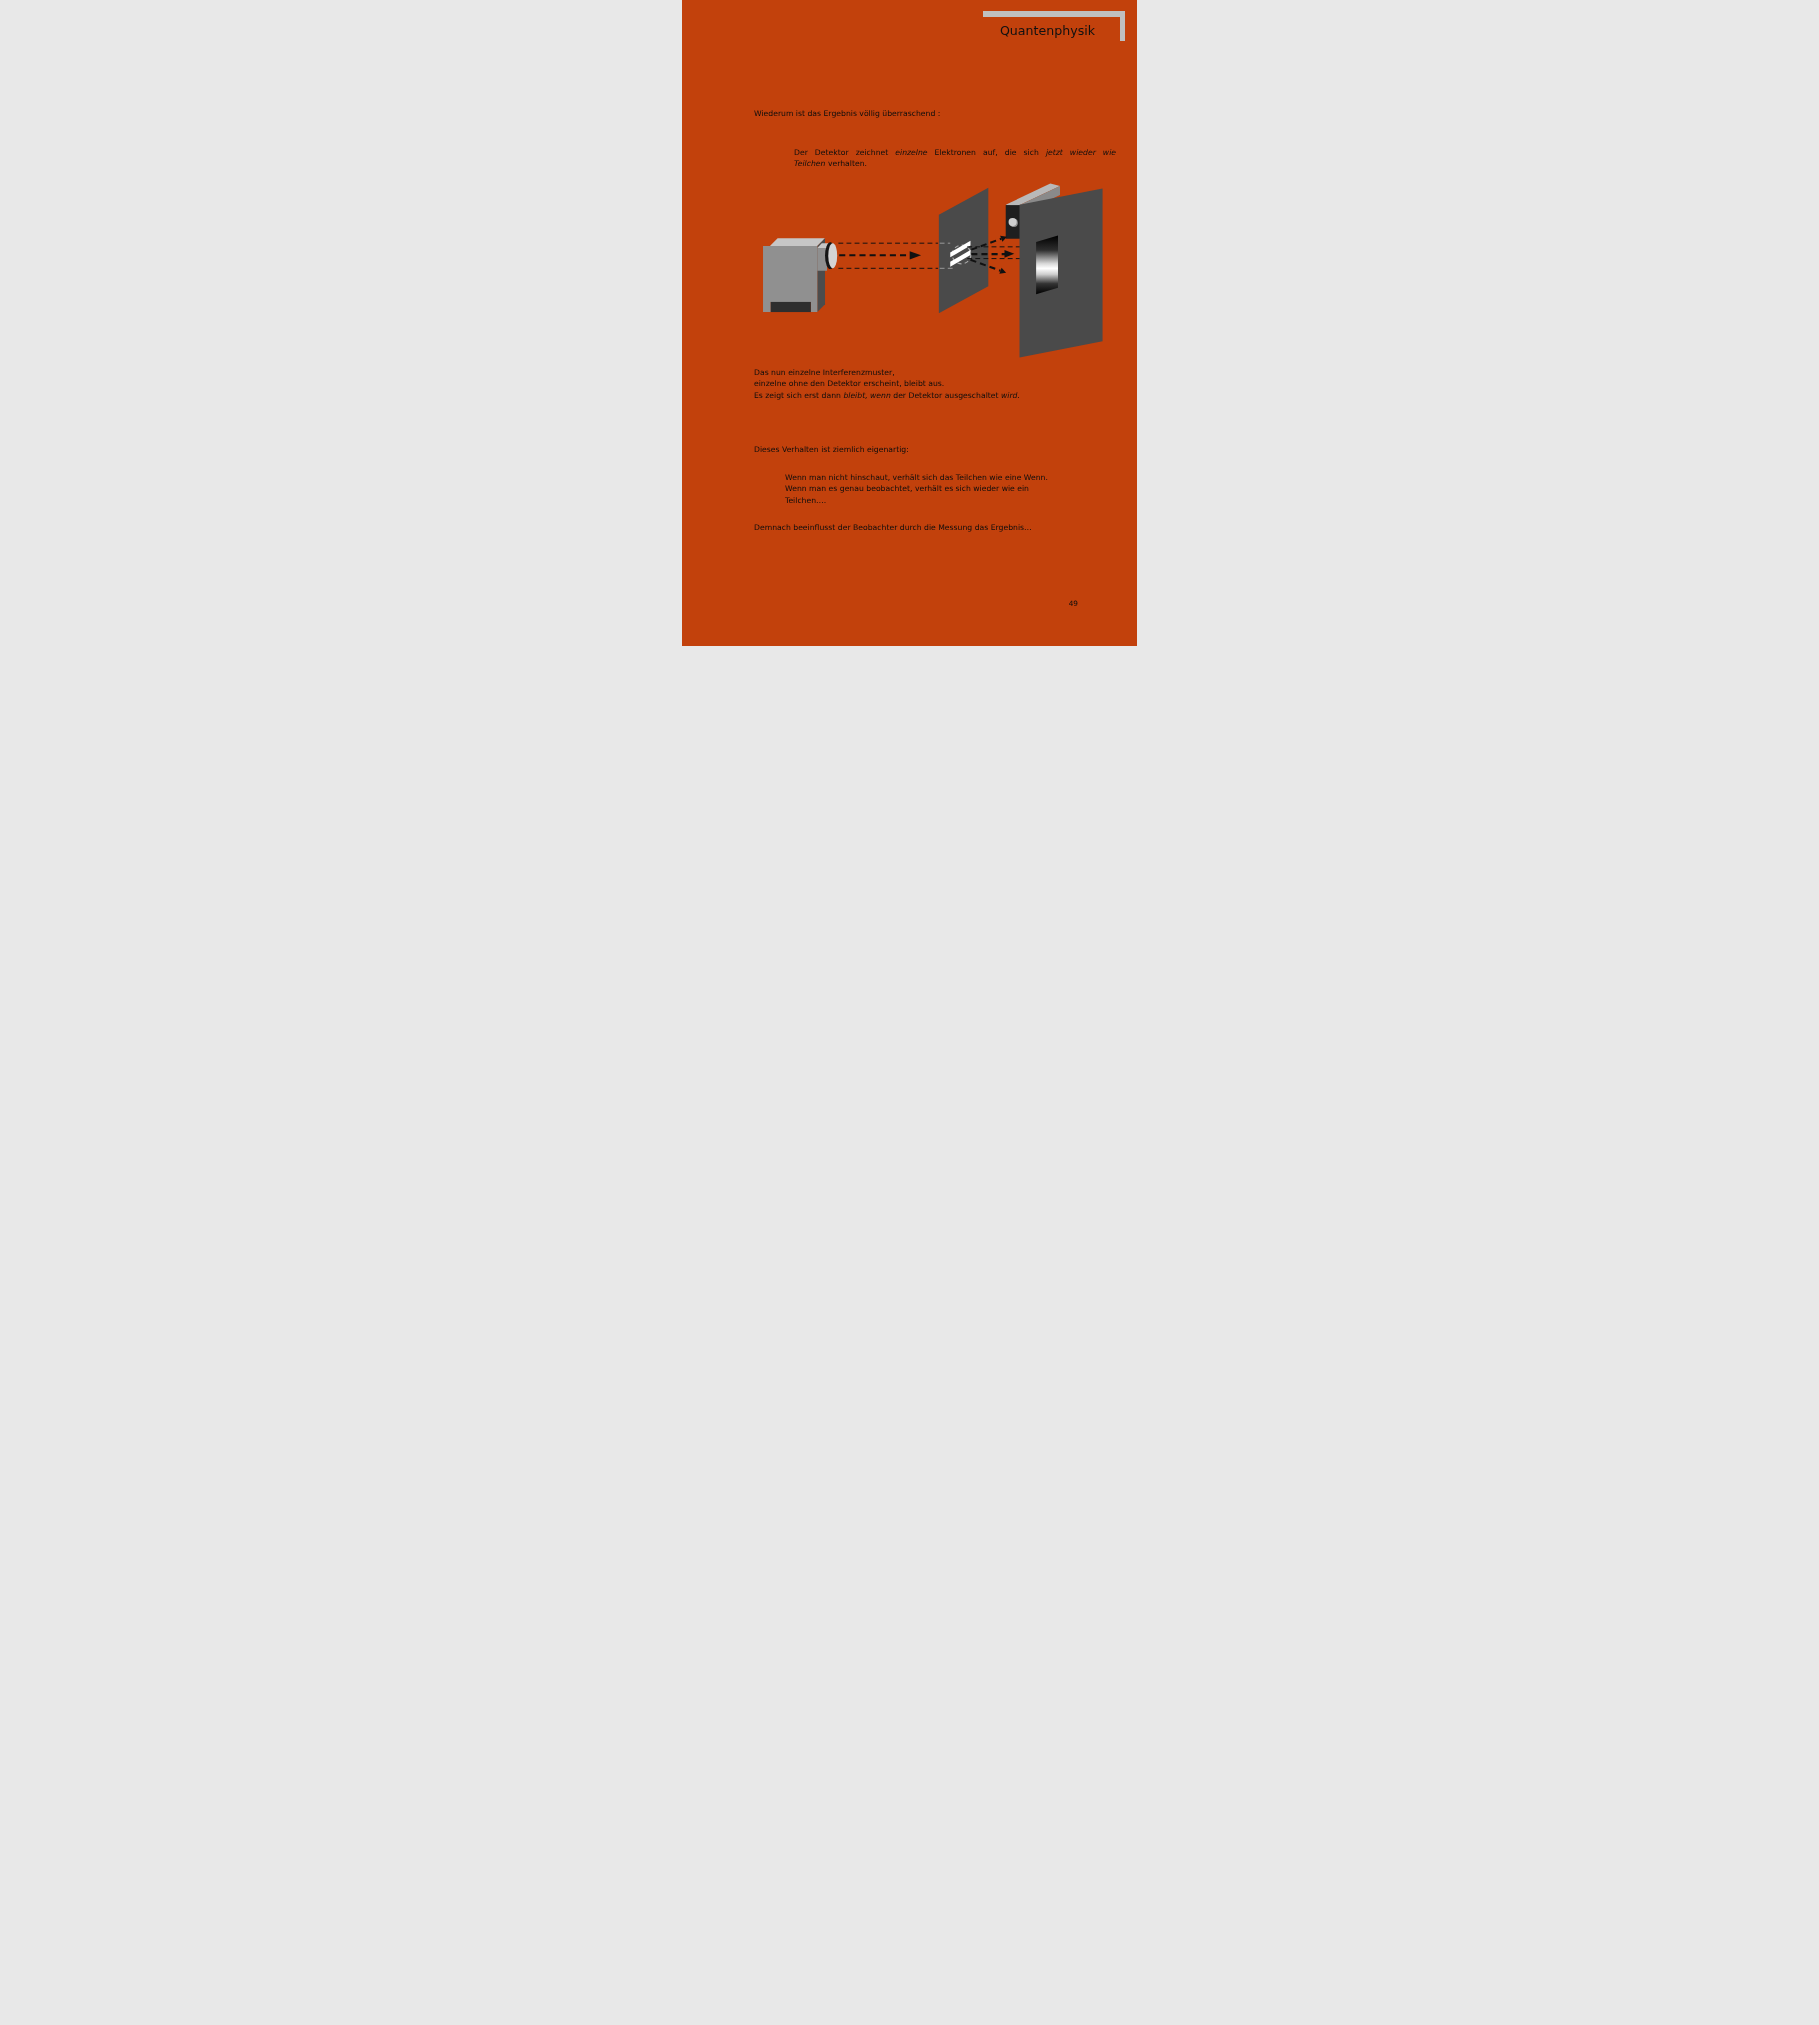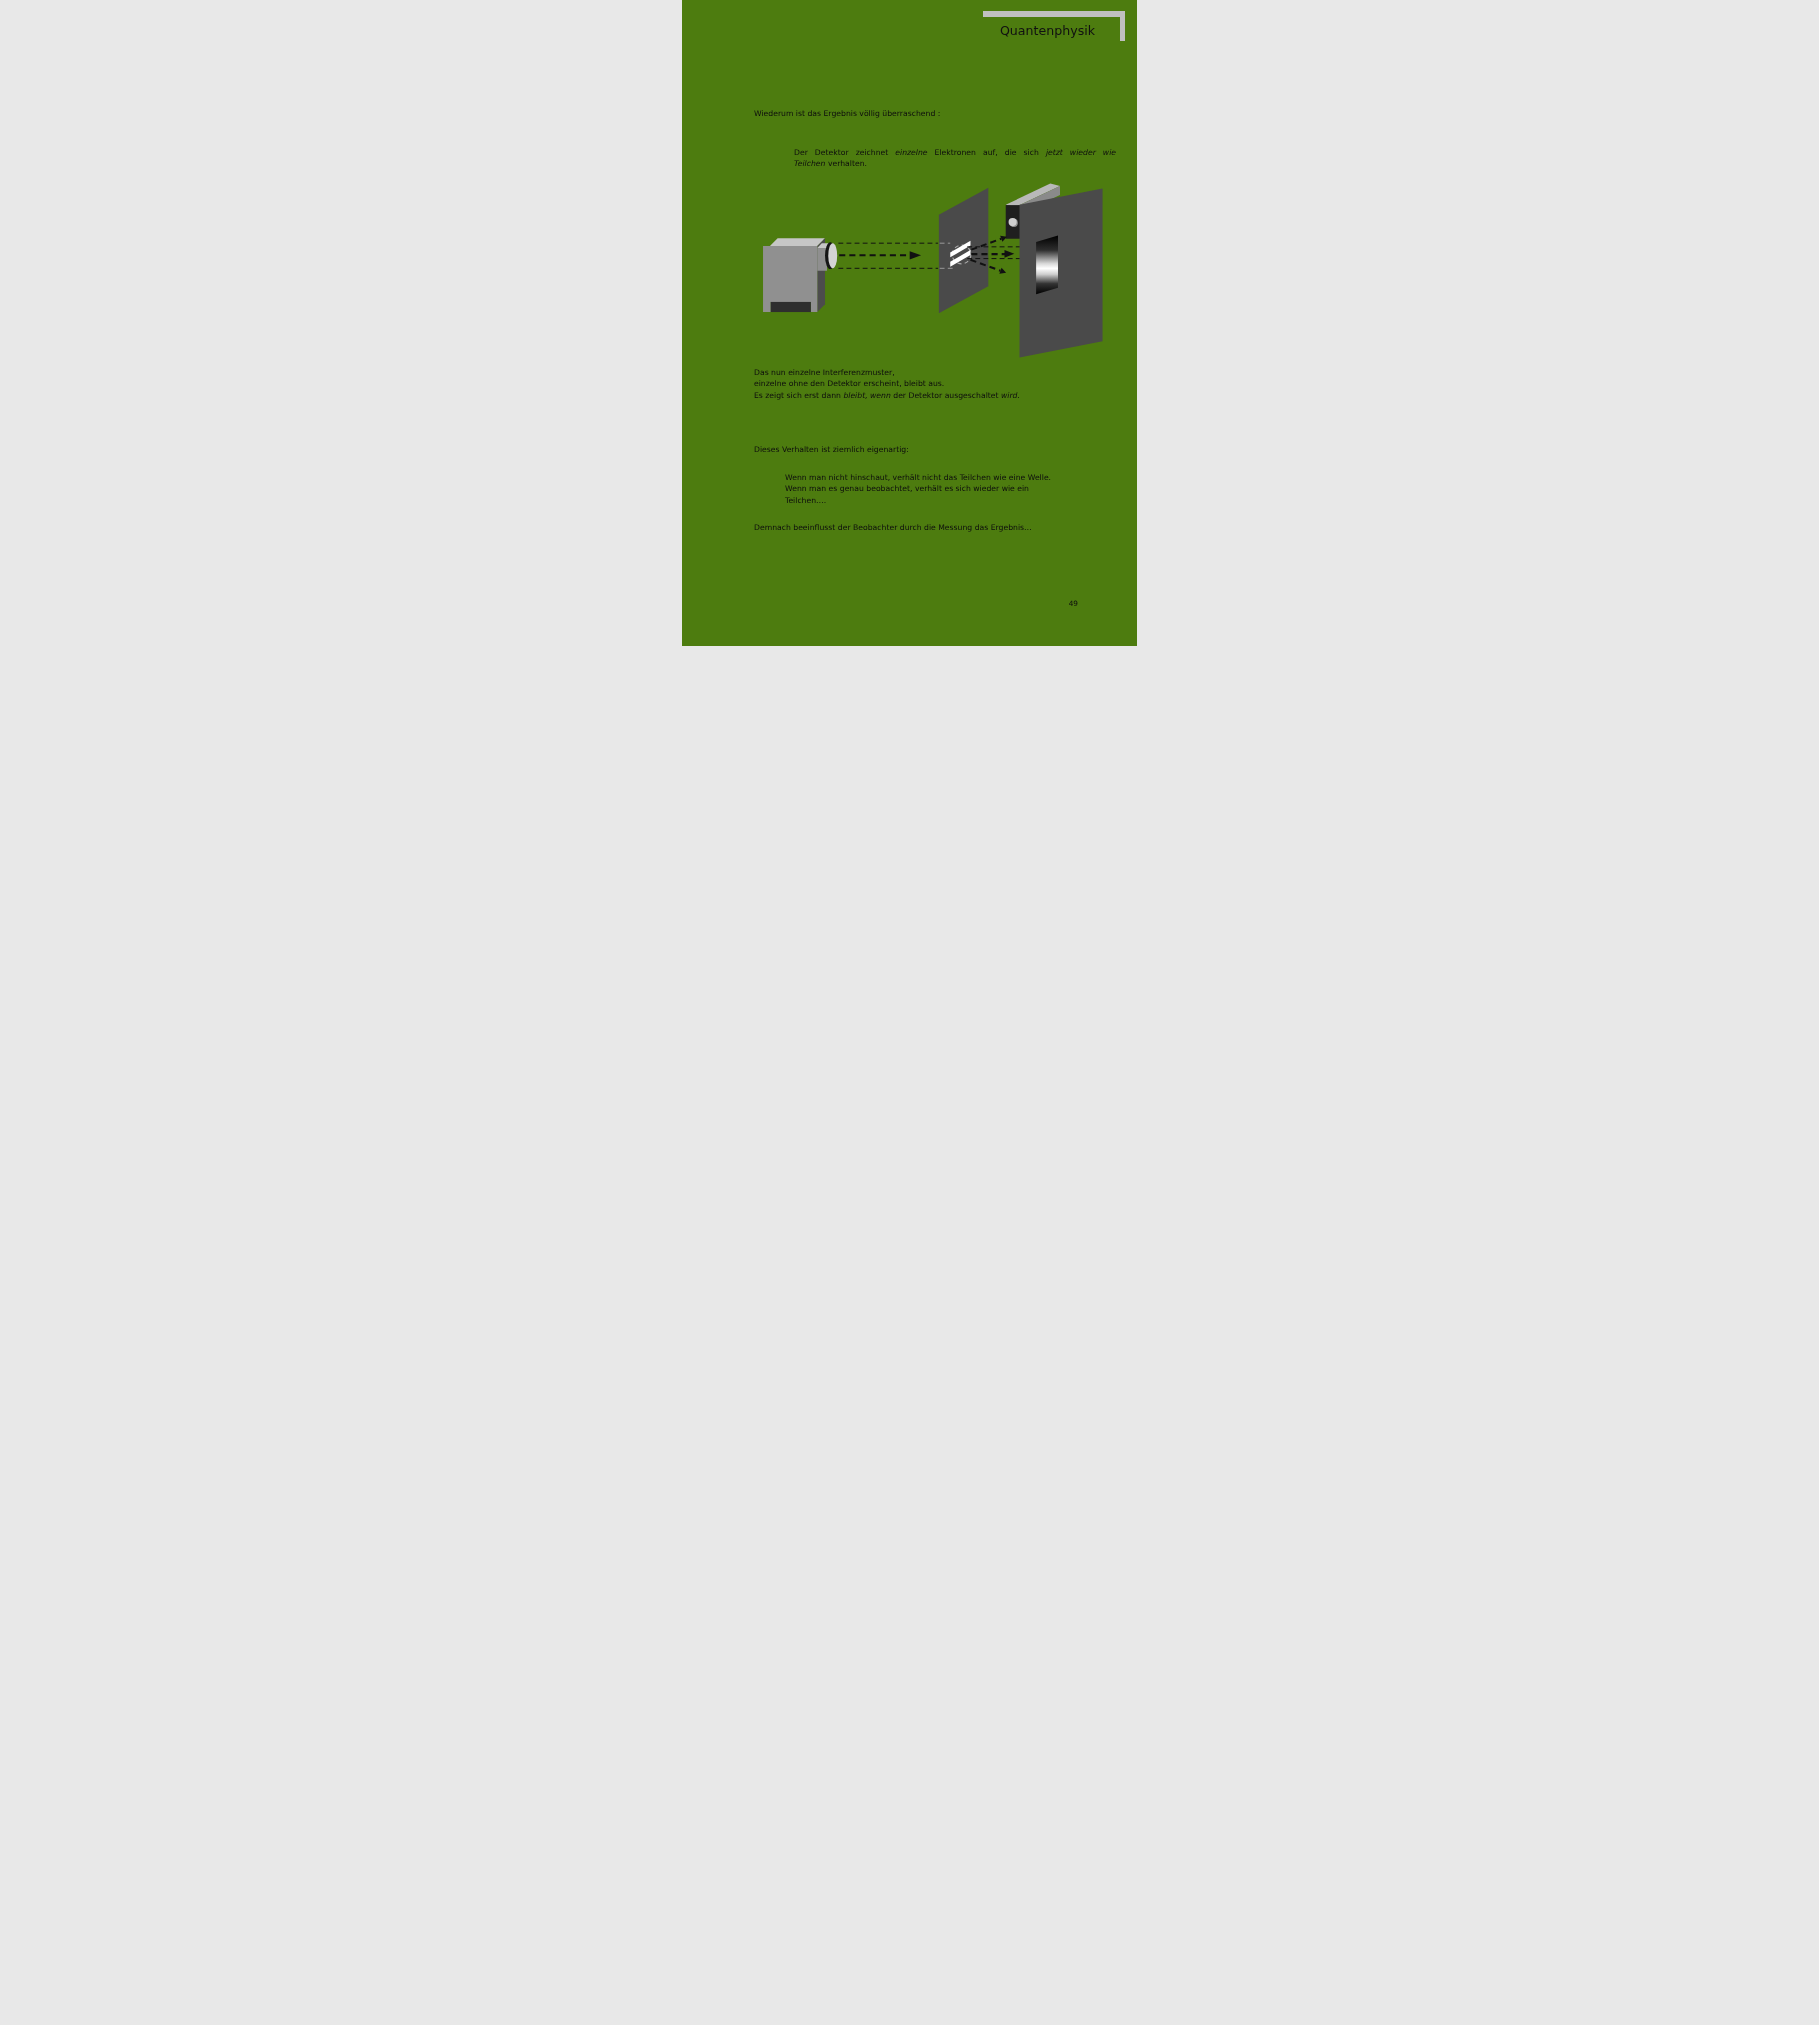--- a/index.html
+++ b/index.html
@@ -1,19 +1,19 @@
 <!DOCTYPE html>
 <html style="font-size:6.5px"><head>
 <meta charset="utf-8">
 <style>
   html,body{margin:0;padding:0;background:#e8e8e8;}
   .page{
     position:relative;
     width:455px;height:646px;
-    background:#4d7c0f;
+    background:#c2410c;
     margin:0 auto;
     overflow:hidden;
     font-family:"DejaVu Sans", sans-serif;
     color:#0d0d0d;
   }
   .hbar{position:absolute;left:301px;top:11.3px;width:142px;height:5.3px;background:#c0c0c0;}
   .vbar{position:absolute;left:438px;top:11.3px;width:4.9px;height:30px;background:#c0c0c0;}
   .title{
     position:absolute;left:251px;top:23px;width:162px;
     text-align:right;font-size:12.6px;letter-spacing:0px;color:#111;
@@ -124,21 +124,21 @@
     <div>Das nun einzelne Interferenzmuster,</div>
     <div>einzelne ohne den Detektor erscheint, bleibt aus.</div>
     <div>
       <span>Es zeigt sich erst dann </span><span class="it">bleibt, wenn</span><span> der Detektor ausgeschaltet </span><span class="it">wird.</span>
     </div>
   </div>
 
   <div class="para p4">Dieses Verhalten ist ziemlich eigenartig:</div>
 
   <div class="para p5">
-    <div>Wenn man nicht hinschaut, verhält nicht das Teilchen wie eine Welle.</div>
+    <div>Wenn man nicht hinschaut, verhält sich das Teilchen wie eine Wenn.</div>
     <div>Wenn man es genau beobachtet, verhält es sich wieder wie ein</div>
     <div>Teilchen….</div>
   </div>
 
   <div class="para p6">Demnach beeinflusst der Beobachter durch die Messung das Ergebnis…</div>
 
   <div class="pagenum">49</div>
 </div>
 
 

